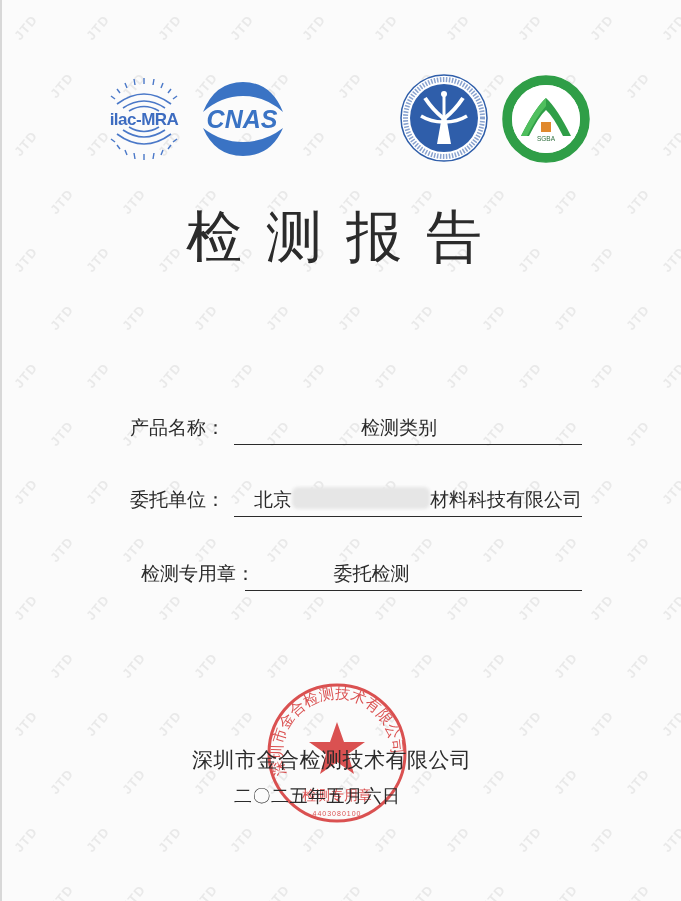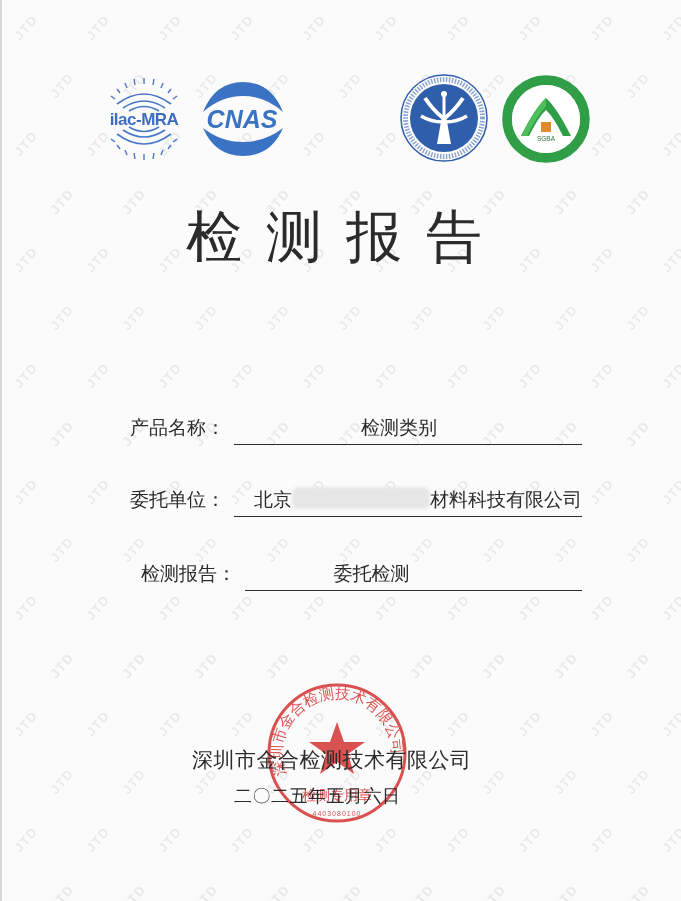--- a/index.html
+++ b/index.html
@@ -380,21 +380,21 @@
     <span class="field-value">检测类别</span>
   </div>
 
   <div class="field f2">
     <span class="field-label">委托单位：</span>
     <span class="field-line"></span>
     <span class="field-value"><span>北京</span><span class="redact"></span><span>材料科技有限公司</span></span>
   </div>
 
   <div class="field f3">
-    <span class="field-label">检测报告：</span>
+    <span class="field-label">检测专用章：</span>
     <span class="field-line"></span>
     <span class="field-value">委托检测</span>
   </div>
 
   <svg class="stamp" viewBox="0 0 146 142">
     <defs>
       <path id="ringpath" d="M22 92 A55 55 0 1 1 124 92"></path>
     </defs>
     <circle cx="73" cy="71" r="68" fill="none" stroke="#d63a3a" stroke-width="3"></circle>
     <text font-family="DejaVu Serif, serif" font-size="15" fill="#d63a3a">

